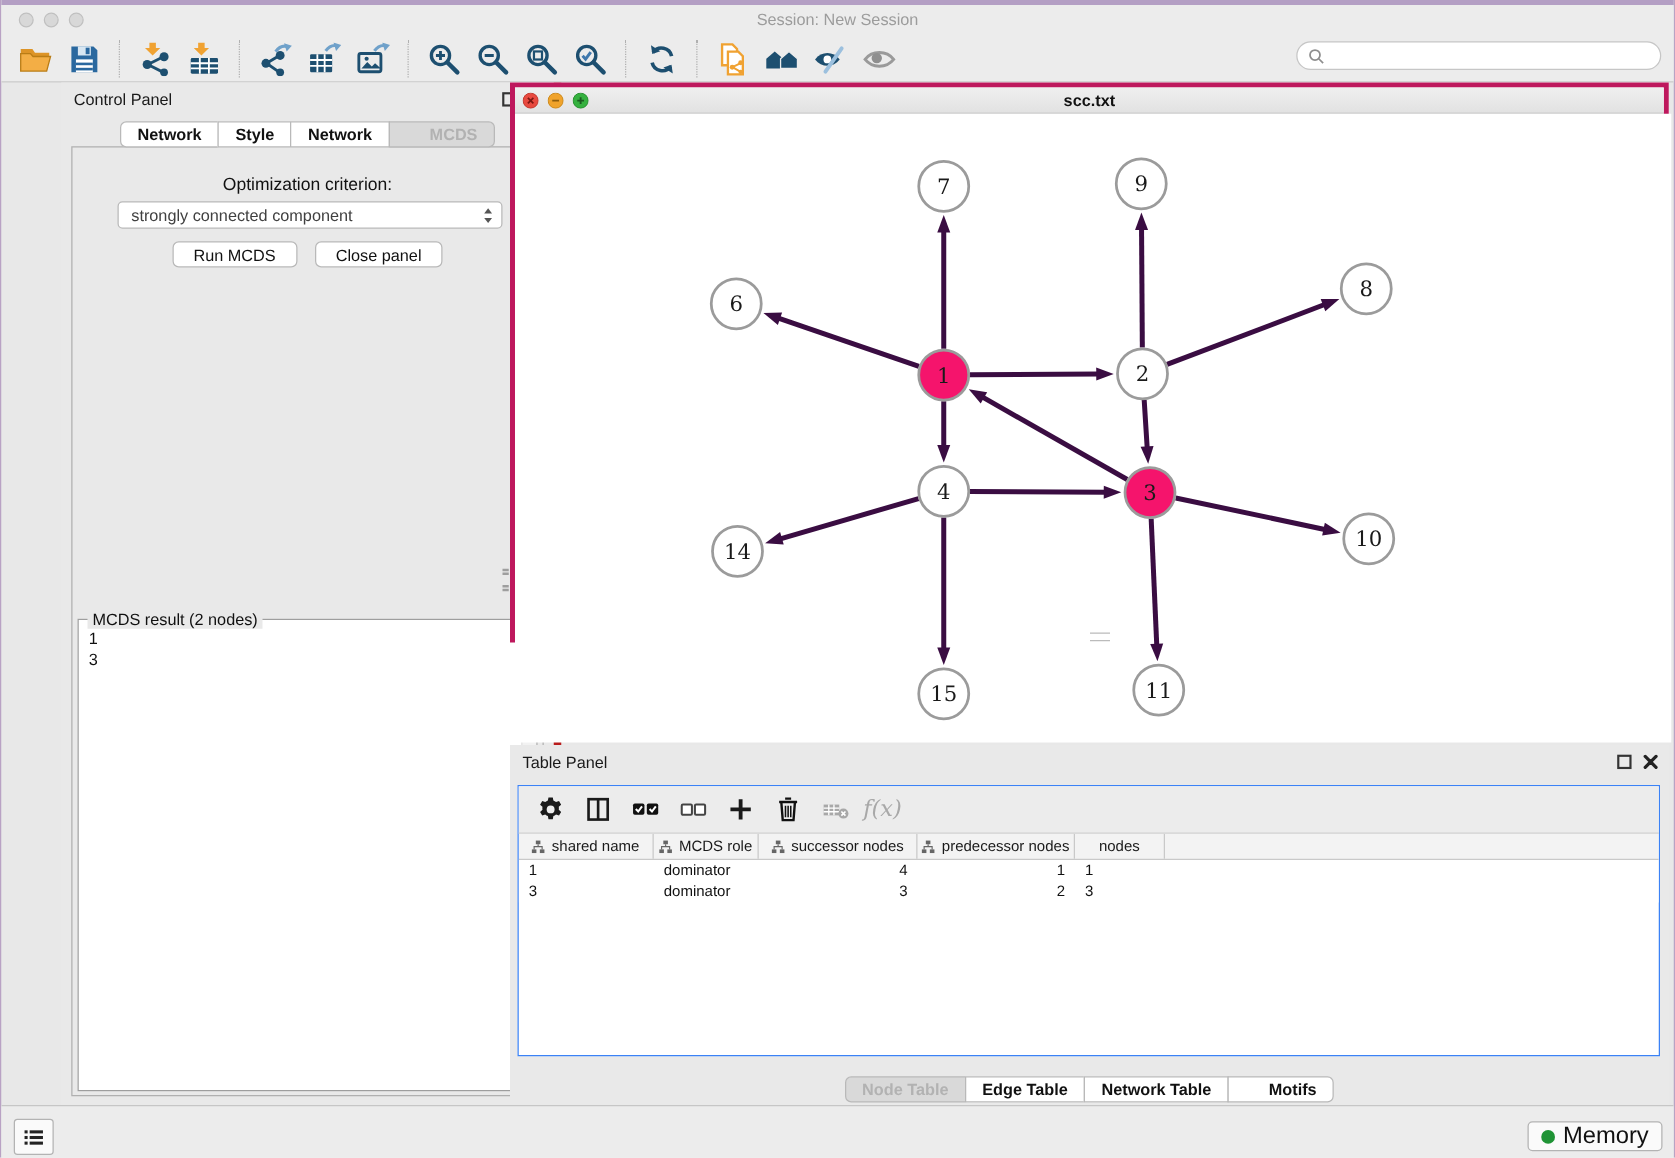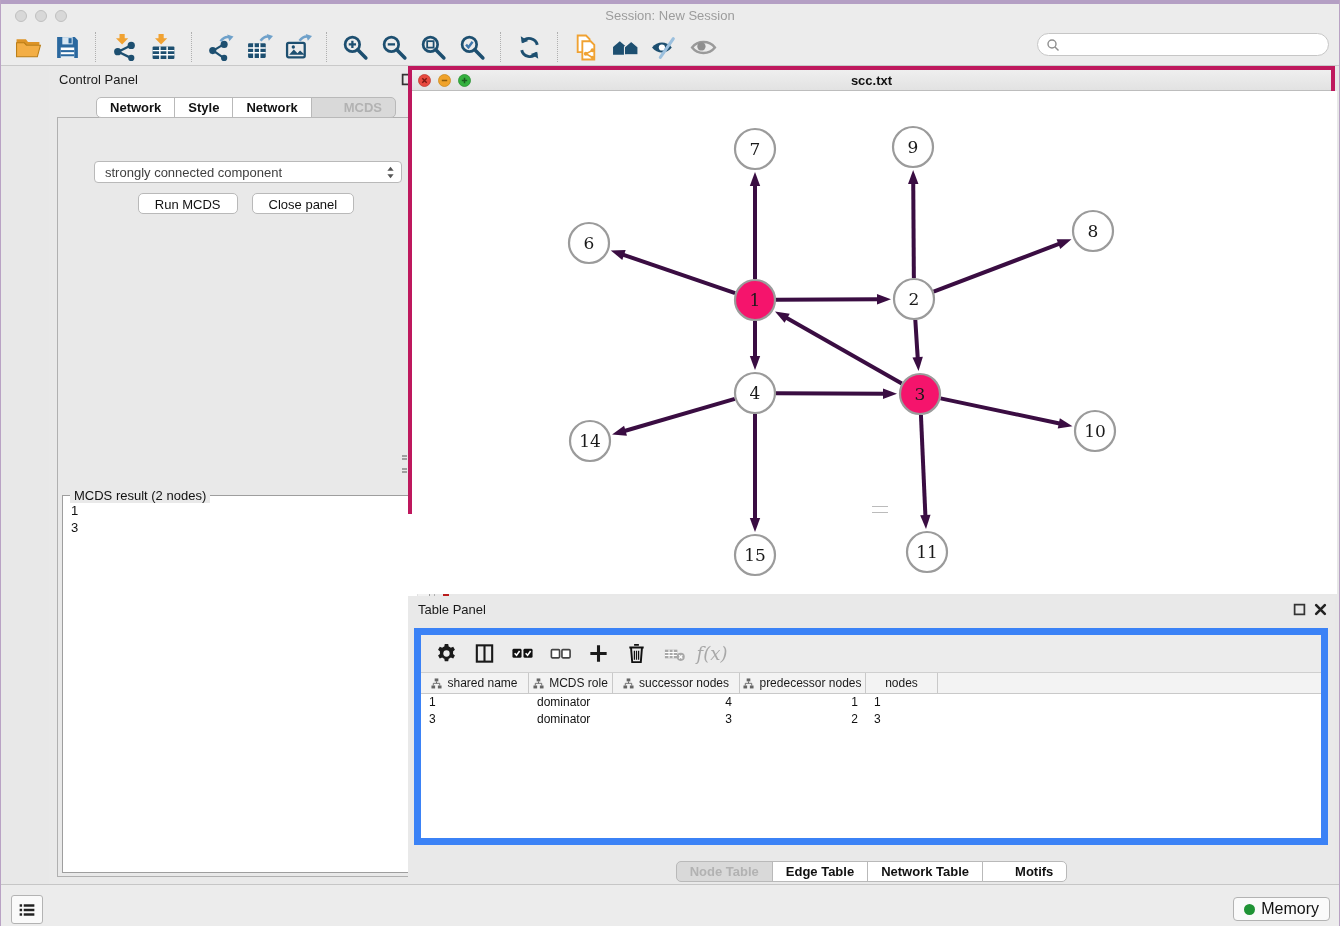--- a/index.html
+++ b/index.html
@@ -51,38 +51,38 @@
   #net-window{position:absolute;left:407px;top:66px;width:927px;height:448px;background:#fff;border:4px solid #be185d;box-sizing:border-box;}
   #net-titlebar{position:absolute;left:0;top:0;width:100%;height:21px;background:linear-gradient(#efefef,#e2e2e2);border-bottom:1px solid #bdbdbd;box-sizing:border-box;}
   #net-titlebar .nlights{position:absolute;left:6px;top:4px;display:flex;gap:7px;}
   #net-titlebar .nlights svg{width:13px;height:13px;display:block;cursor:pointer;}
   #net-title{position:absolute;left:0;right:0;top:3px;text-align:center;font-size:13px;font-weight:600;color:#111;}
   #net-canvas{position:absolute;left:0;top:21px;width:925px;height:503px;background:#fff;}
   #net-grip{position:absolute;left:50%;bottom:-3px;width:16px;height:5px;border-top:1px solid #bbb;border-bottom:1px solid #bbb;}
   .graph-node-label{font-family:"DejaVu Serif",serif;font-size:17px;fill:#1a1a1a;}
   
   #table-panel{position:absolute;left:407px;top:596px;width:927px;height:288px;background:#e9e9e9;}
-  #tp-box{position:absolute;left:6px;top:32px;width:914px;height:217px;border:7px solid #3b82f6;background:#fff;box-sizing:border-box;}
+  #tp-box{position:absolute;left:6px;top:32px;width:914px;height:217px;border:1px solid #3b82f6;background:#fff;box-sizing:border-box;}
   #tp-toolbar{position:absolute;left:0;top:0;width:100%;height:38px;background:#ececec;border-bottom:1px solid #cfcfcf;display:flex;align-items:center;padding-left:10px;box-sizing:border-box;}
   .tt-btn{width:30px;height:30px;display:flex;align-items:center;justify-content:center;margin-right:8px;cursor:pointer;}
   .tt-btn svg{width:23px;height:23px;}
   .tt-btn.disabled{cursor:default;}
   .fx-glyph{font-family:"DejaVu Serif",serif;font-style:italic;font-size:18px;color:#a8a8a8;}
   #tp-table{position:absolute;left:0;top:38px;right:0;bottom:0;overflow:hidden;}
   #tp-header{display:flex;height:20px;background:#f3f3f3;border-bottom:1px solid #c9c9c9;}
   .th-cell{display:flex;align-items:center;justify-content:center;gap:5px;border-right:1px solid #c9c9c9;font-size:12px;color:#1a1a1a;box-sizing:border-box;}
   .th-cell svg{width:11px;height:11px;}
   .t-row{display:flex;height:17px;background:#fff;}
   .td-cell{font-size:12px;color:#111;box-sizing:border-box;padding:1px 8px 0 8px;white-space:nowrap;overflow:hidden;}
   #tp-tabs{position:absolute;left:0;right:0;bottom:2px;display:flex;justify-content:center;}
   
   #status-bar{position:absolute;left:0;top:884px;width:100%;height:42px;background:#ececec;border-top:1px solid #c6c6c6;box-sizing:border-box;}
   #status-list-btn{position:absolute;left:10px;top:10px;width:30px;height:27px;background:#fafafa;border:1px solid #b3b3b3;border-radius:3px;display:flex;align-items:center;justify-content:center;cursor:pointer;}
   #status-list-btn svg{width:18px;height:16px;}
-  #memory-btn{position:absolute;right:9px;top:12px;height:24px;padding:0 10px;background:#fafafa;border:1px solid #b3b3b3;border-radius:4px;display:flex;align-items:center;gap:6px;font-size:16px;color:#111;cursor:pointer;box-sizing:border-box;}
+  #memory-btn{position:absolute;right:9px;top:12px;height:24px;padding:0 10px;background:#fafafa;border:1px solid #b3b3b3;border-radius:4px;display:flex;align-items:center;gap:6px;font-size:19px;color:#111;cursor:pointer;box-sizing:border-box;}
   #memory-dot{width:11px;height:11px;border-radius:50%;background:#1f9335;}
 </style>
 </head>
 <body>
 
 <div id="app">
   <div id="desktop-strip"></div>
 
   <div id="titlebar">
     <div class="lights">
@@ -262,20 +262,21 @@
           </div>
       </div>
     </div>
     <div id="control-tabs" class="seg-tabs">
         <div class="seg-tab">Network</div>
         <div class="seg-tab">Style</div>
         <div class="seg-tab">Network</div>
         <div class="seg-tab selected">MCDS</div>
       </div>
     <div id="cp-box">
+      <div id="opt-label">Optimization criterion:</div>
       <div id="criterion-select">
         <span class="val">strongly connected component</span>
         <svg viewBox="0 0 10 16">
             <path d="M5 1.5L8.5 6h-7z" fill="#555"></path>
             <path d="M5 14.5L1.5 10h7z" fill="#555"></path>
           </svg>
       </div>
       <div id="cp-buttons">
         <button class="mac-btn">Run MCDS</button>
         <button class="mac-btn">Close panel</button>

